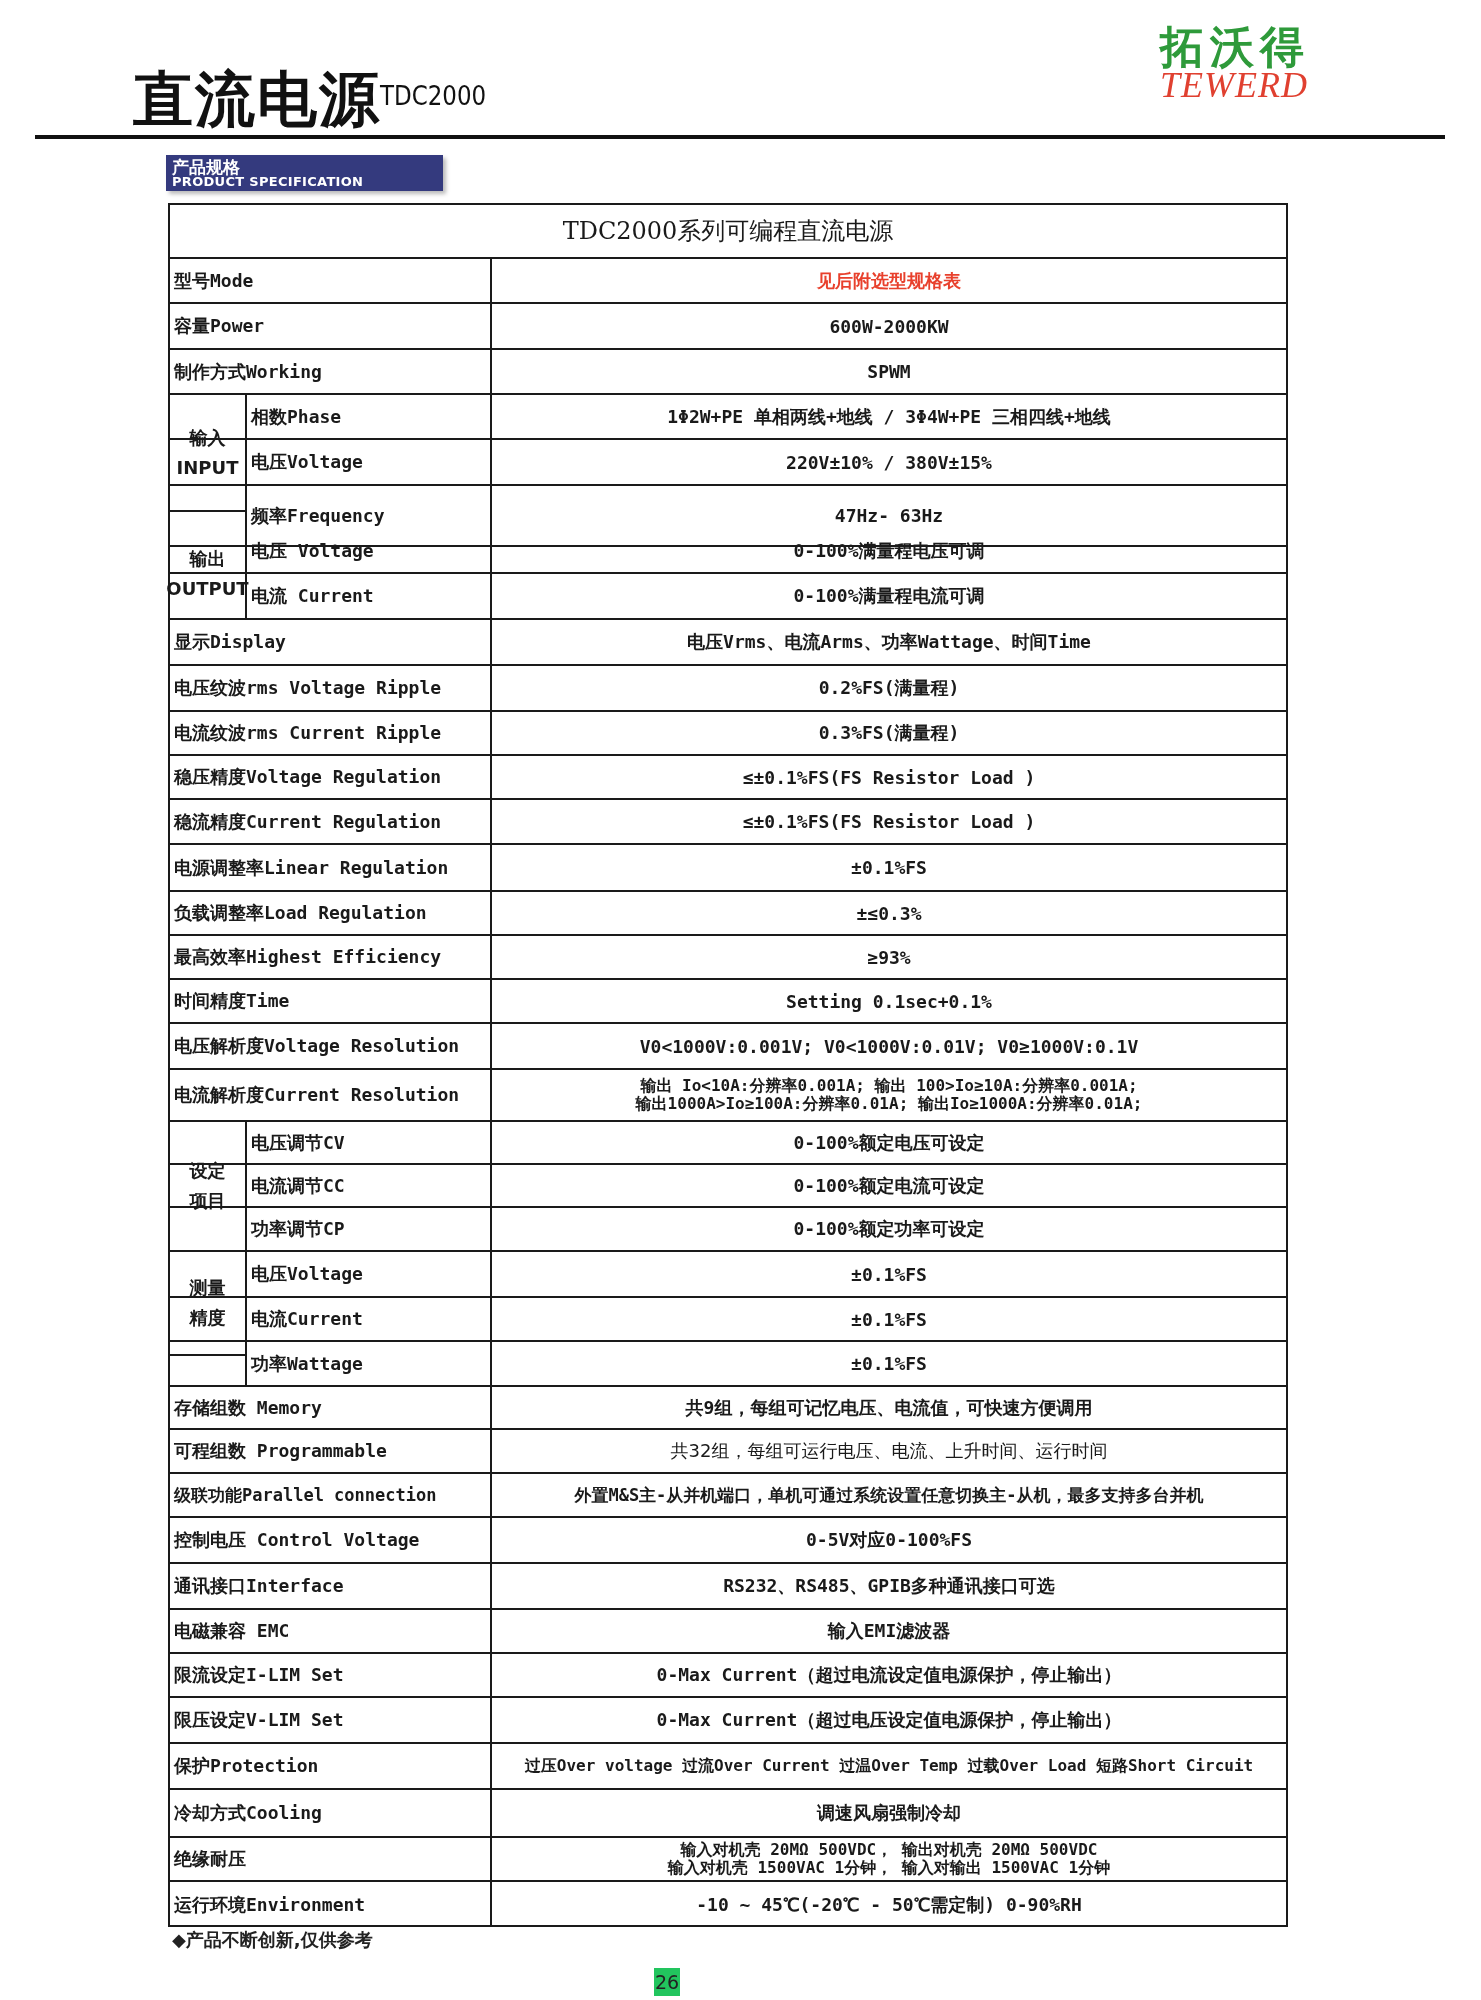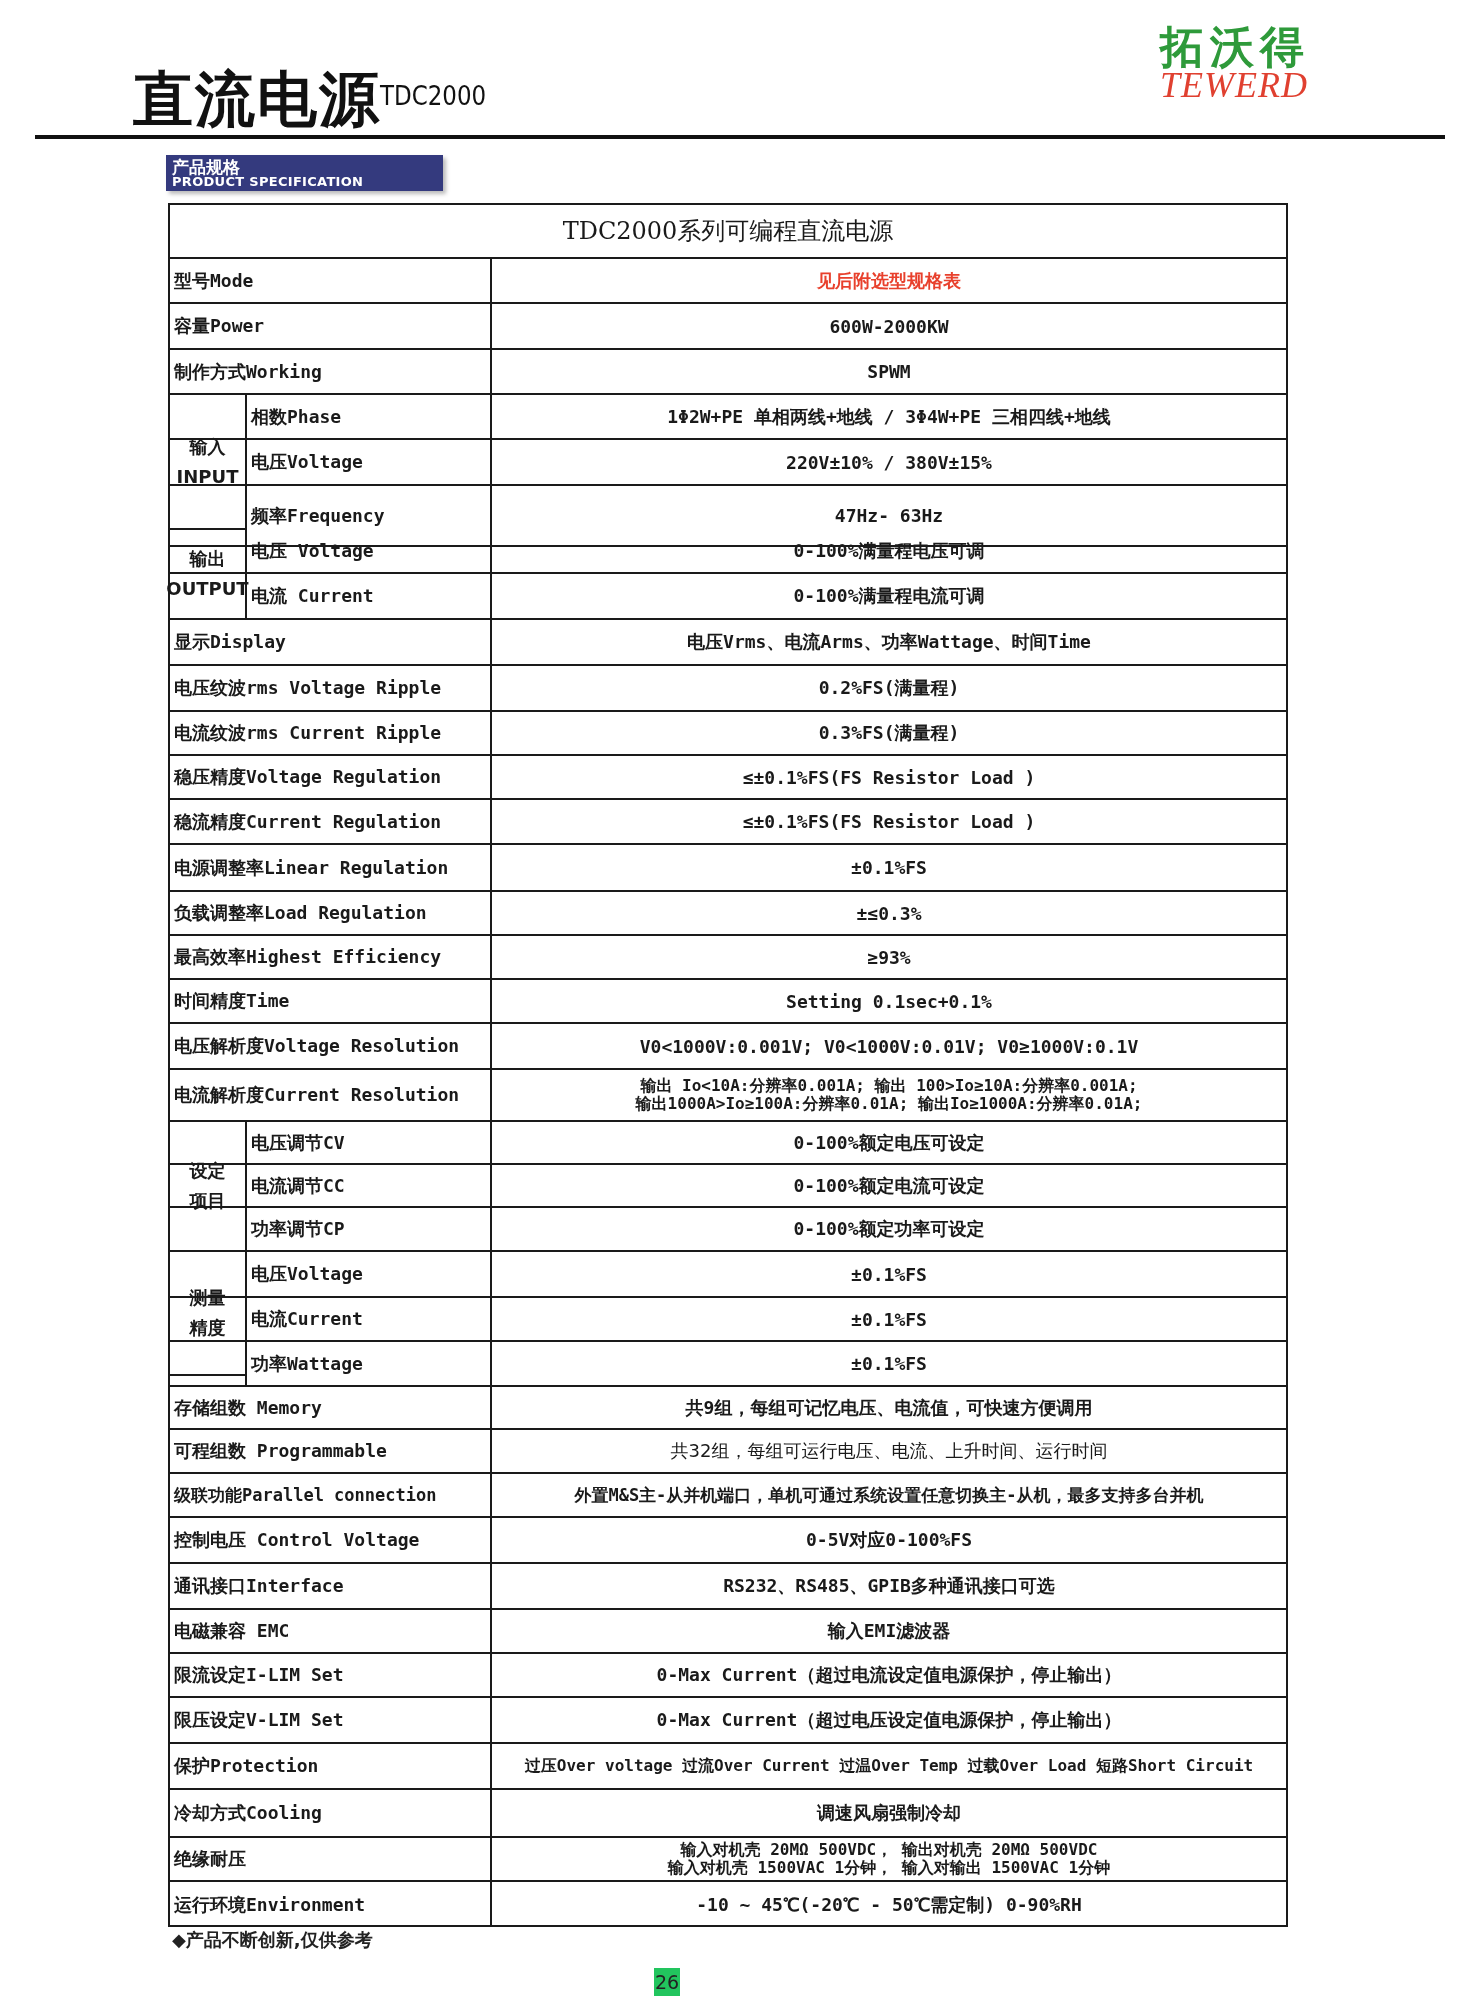--- a/index.html
+++ b/index.html
@@ -66,21 +66,21 @@
   </div>
   <div class="row" style="top:99px;height:46px;width:1116px;">
     <div class="cell lbl">容量Power</div>
     <div class="cell val">600W-2000KW</div>
   </div>
   <div class="row" style="top:145px;height:45px;width:1116px;">
     <div class="cell lbl">制作方式Working</div>
     <div class="cell val">SPWM</div>
   </div>
 
-  <div class="grp" style="top:190px;height:135px;">
+  <div class="grp" style="top:190px;height:117px;">
     <span>输入</span>
     <span>INPUT</span>
   </div>
   <div class="row" style="top:190px;height:45px;width:1116px;">
     <div class="cell sublbl">相数Phase</div>
     <div class="cell val">1Φ2W+PE 单相两线+地线 / 3Φ4W+PE 三相四线+地线</div>
   </div>
   <div class="row" style="top:235px;height:46px;width:1116px;">
     <div class="cell sublbl">电压Voltage</div>
     <div class="cell val">220V±10%  / 380V±15%</div>
@@ -161,21 +161,21 @@
   </div>
   <div class="row" style="top:960px;height:43px;width:1116px;">
     <div class="cell sublbl">电流调节CC</div>
     <div class="cell val">0-100%额定电流可设定</div>
   </div>
   <div class="row" style="top:1003px;height:44px;width:1116px;">
     <div class="cell sublbl">功率调节CP</div>
     <div class="cell val">0-100%额定功率可设定</div>
   </div>
 
-  <div class="grp" style="top:1047px;height:124px;">
+  <div class="grp" style="top:1047px;height:104px;">
     <span>测量</span>
     <span>精度</span>
   </div>
   <div class="row" style="top:1047px;height:46px;width:1116px;">
     <div class="cell sublbl">电压Voltage</div>
     <div class="cell val">±0.1%FS</div>
   </div>
   <div class="row" style="top:1093px;height:44px;width:1116px;">
     <div class="cell sublbl">电流Current</div>
     <div class="cell val">±0.1%FS</div>

